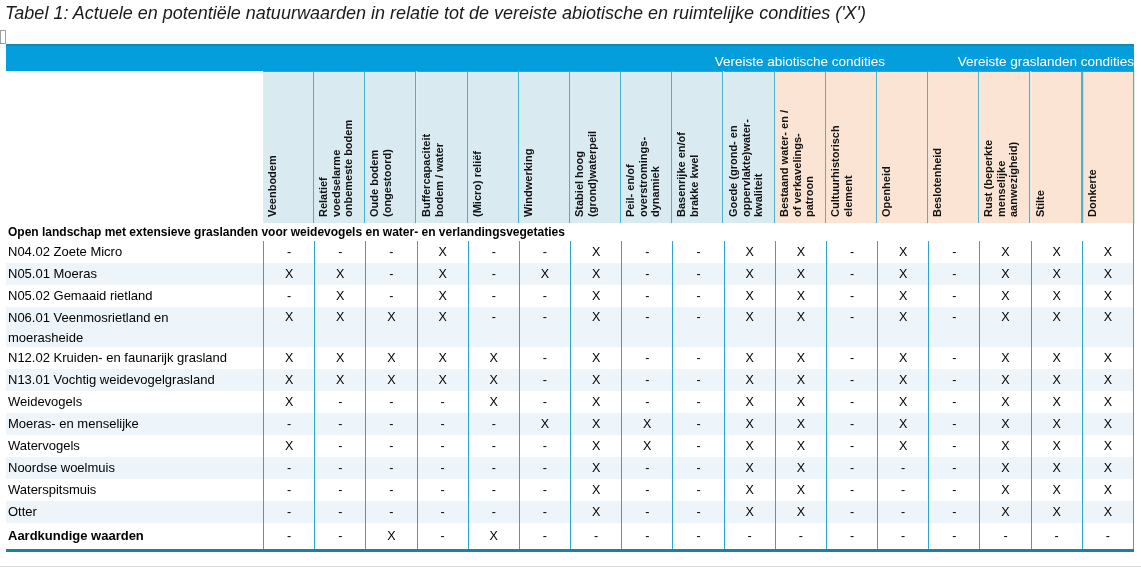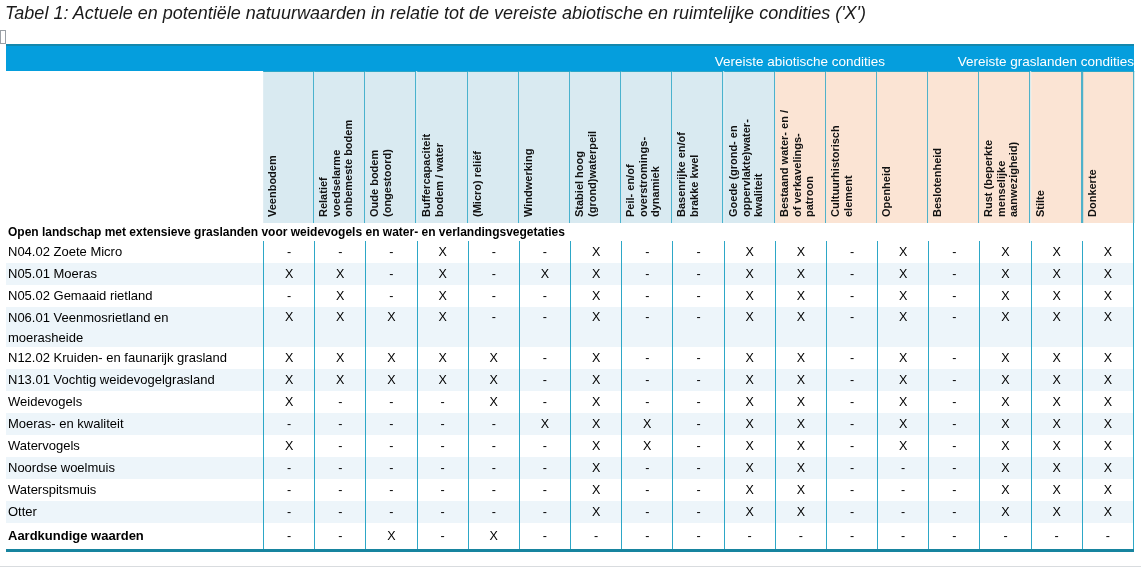--- a/index.html
+++ b/index.html
@@ -254,21 +254,21 @@
         <div class="cell">X</div>
         <div class="cell">X</div>
         <div class="cell">-</div>
         <div class="cell">X</div>
         <div class="cell">-</div>
         <div class="cell">X</div>
         <div class="cell">X</div>
         <div class="cell">X</div>
       </div>
       <div class="row stripe">
-        <div class="rl">Moeras- en kwaliteit</div>
+        <div class="rl">Moeras- en menselijke</div>
         <div class="cell">-</div>
         <div class="cell">-</div>
         <div class="cell">-</div>
         <div class="cell">-</div>
         <div class="cell">-</div>
         <div class="cell">X</div>
         <div class="cell">X</div>
         <div class="cell">X</div>
         <div class="cell">-</div>
         <div class="cell">X</div>

